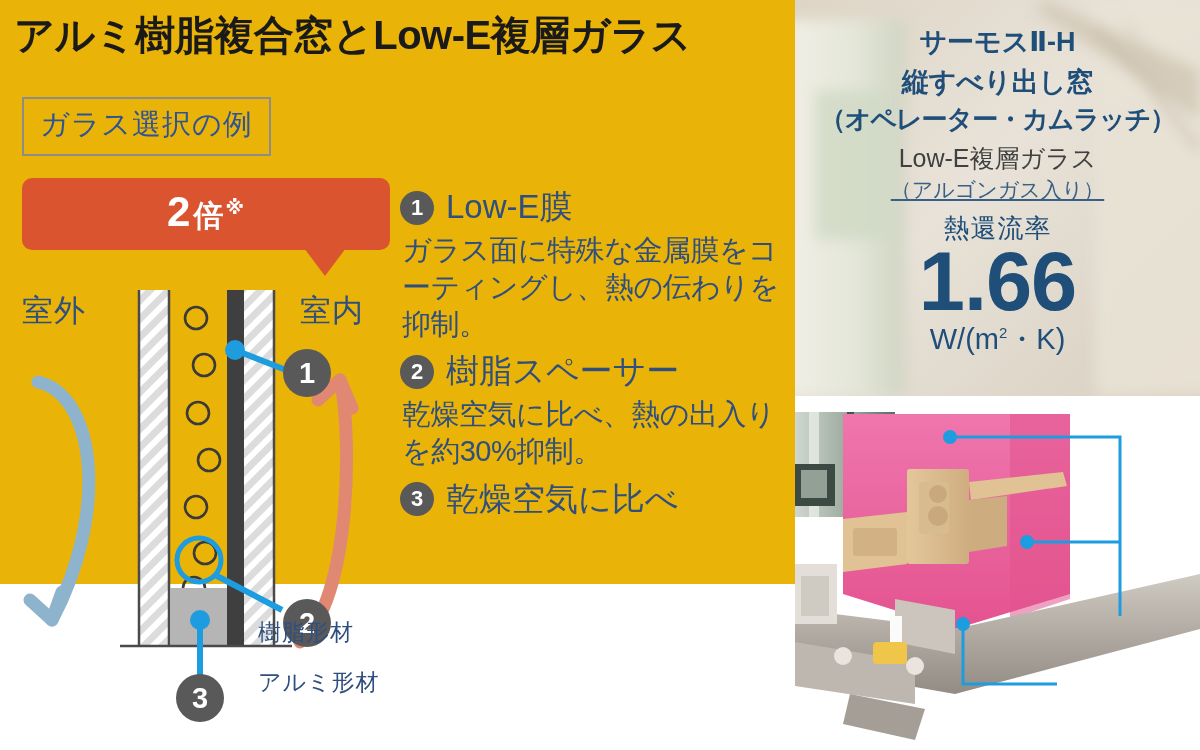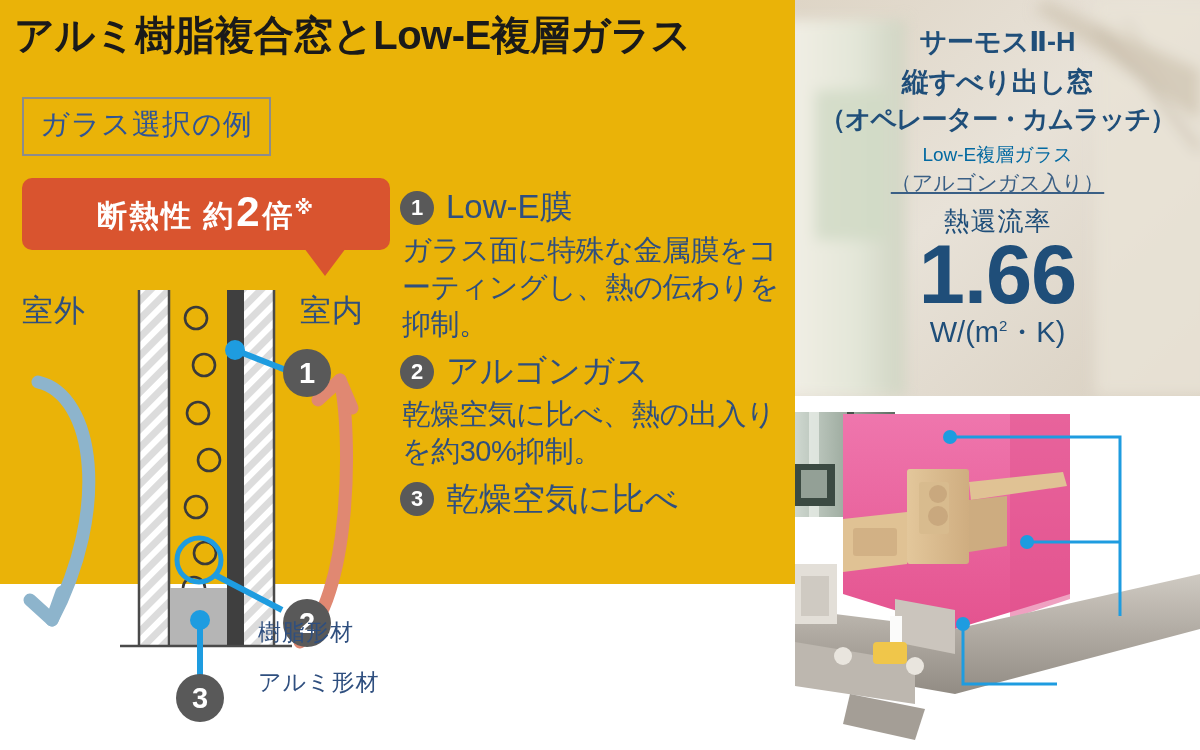--- a/index.html
+++ b/index.html
@@ -82,21 +82,21 @@
   }
   .panel-top .bg{position:absolute;inset:0;}
   .spec{
     position:absolute;left:0;top:0;width:405px;height:396px;
     display:flex;flex-direction:column;align-items:center;
     padding-top:24px;box-sizing:border-box;color:#1f4e79;
   }
   .spec-product{font-size:27px;font-weight:bold;letter-spacing:0px;}
   .spec-type{font-size:27px;font-weight:bold;margin-top:4px;}
   .spec-sub{font-size:26px;font-weight:bold;margin-top:2px;letter-spacing:-1px;}
-  .spec-glass{font-size:19px;margin-top:5px;color:#0369a1;}
+  .spec-glass{font-size:25px;margin-top:5px;color:#404040;}
   .spec-glass2{font-size:21px;margin-top:1px;color:#3a5f85;text-decoration:underline;}
   .spec-ulabel{font-size:26px;margin-top:7px;letter-spacing:1px;}
   .spec-value{font-size:83px;font-weight:bold;line-height:0.92;margin-top:-2px;letter-spacing:-1px;}
   .spec-unit{font-size:29px;margin-top:0px;}
   .spec-unit sup{font-size:15px;}
 
   
   .panel-bottom{
     position:absolute;left:0;top:404px;width:405px;height:346px;
     overflow:hidden;background:#ffffff;
@@ -116,21 +116,20 @@
 
   <div class="left">
 
     <div class="title">アルミ樹脂複合窓とLow‐E複層ガラス</div>
 
     <div class="subtitle-badge">ガラス選択の例</div>
 
     <div class="banner-wrap">
       <div class="banner">
         <div class="banner-text">
-          <span>断熱性 約</span>
             <span class="big">2</span>
             <span>倍</span>
             <span class="mark">※</span>
         </div>
       </div>
       <div class="banner-tail"></div>
     </div>
 
     <div class="room-label room-out">室外</div>
     <div class="room-label room-in">室内</div>
@@ -199,21 +198,21 @@
         <div class="item-head">
           <div class="num-badge">1</div>
           <div class="item-title">Low-E膜</div>
         </div>
         <div class="item-body">ガラス面に特殊な金属膜をコーティングし、熱の伝わりを抑制。</div>
       </div>
 
       <div class="item">
         <div class="item-head">
           <div class="num-badge">2</div>
-          <div class="item-title">アルゴンガス</div>
+          <div class="item-title">樹脂スペーサー</div>
         </div>
         <div class="item-body">乾燥空気に比べ、熱の出入りを約30%抑制。</div>
       </div>
 
       <div class="item">
         <div class="item-head">
           <div class="num-badge">3</div>
           <div class="item-title">乾燥空気に比べ</div>
         </div>
       </div>

